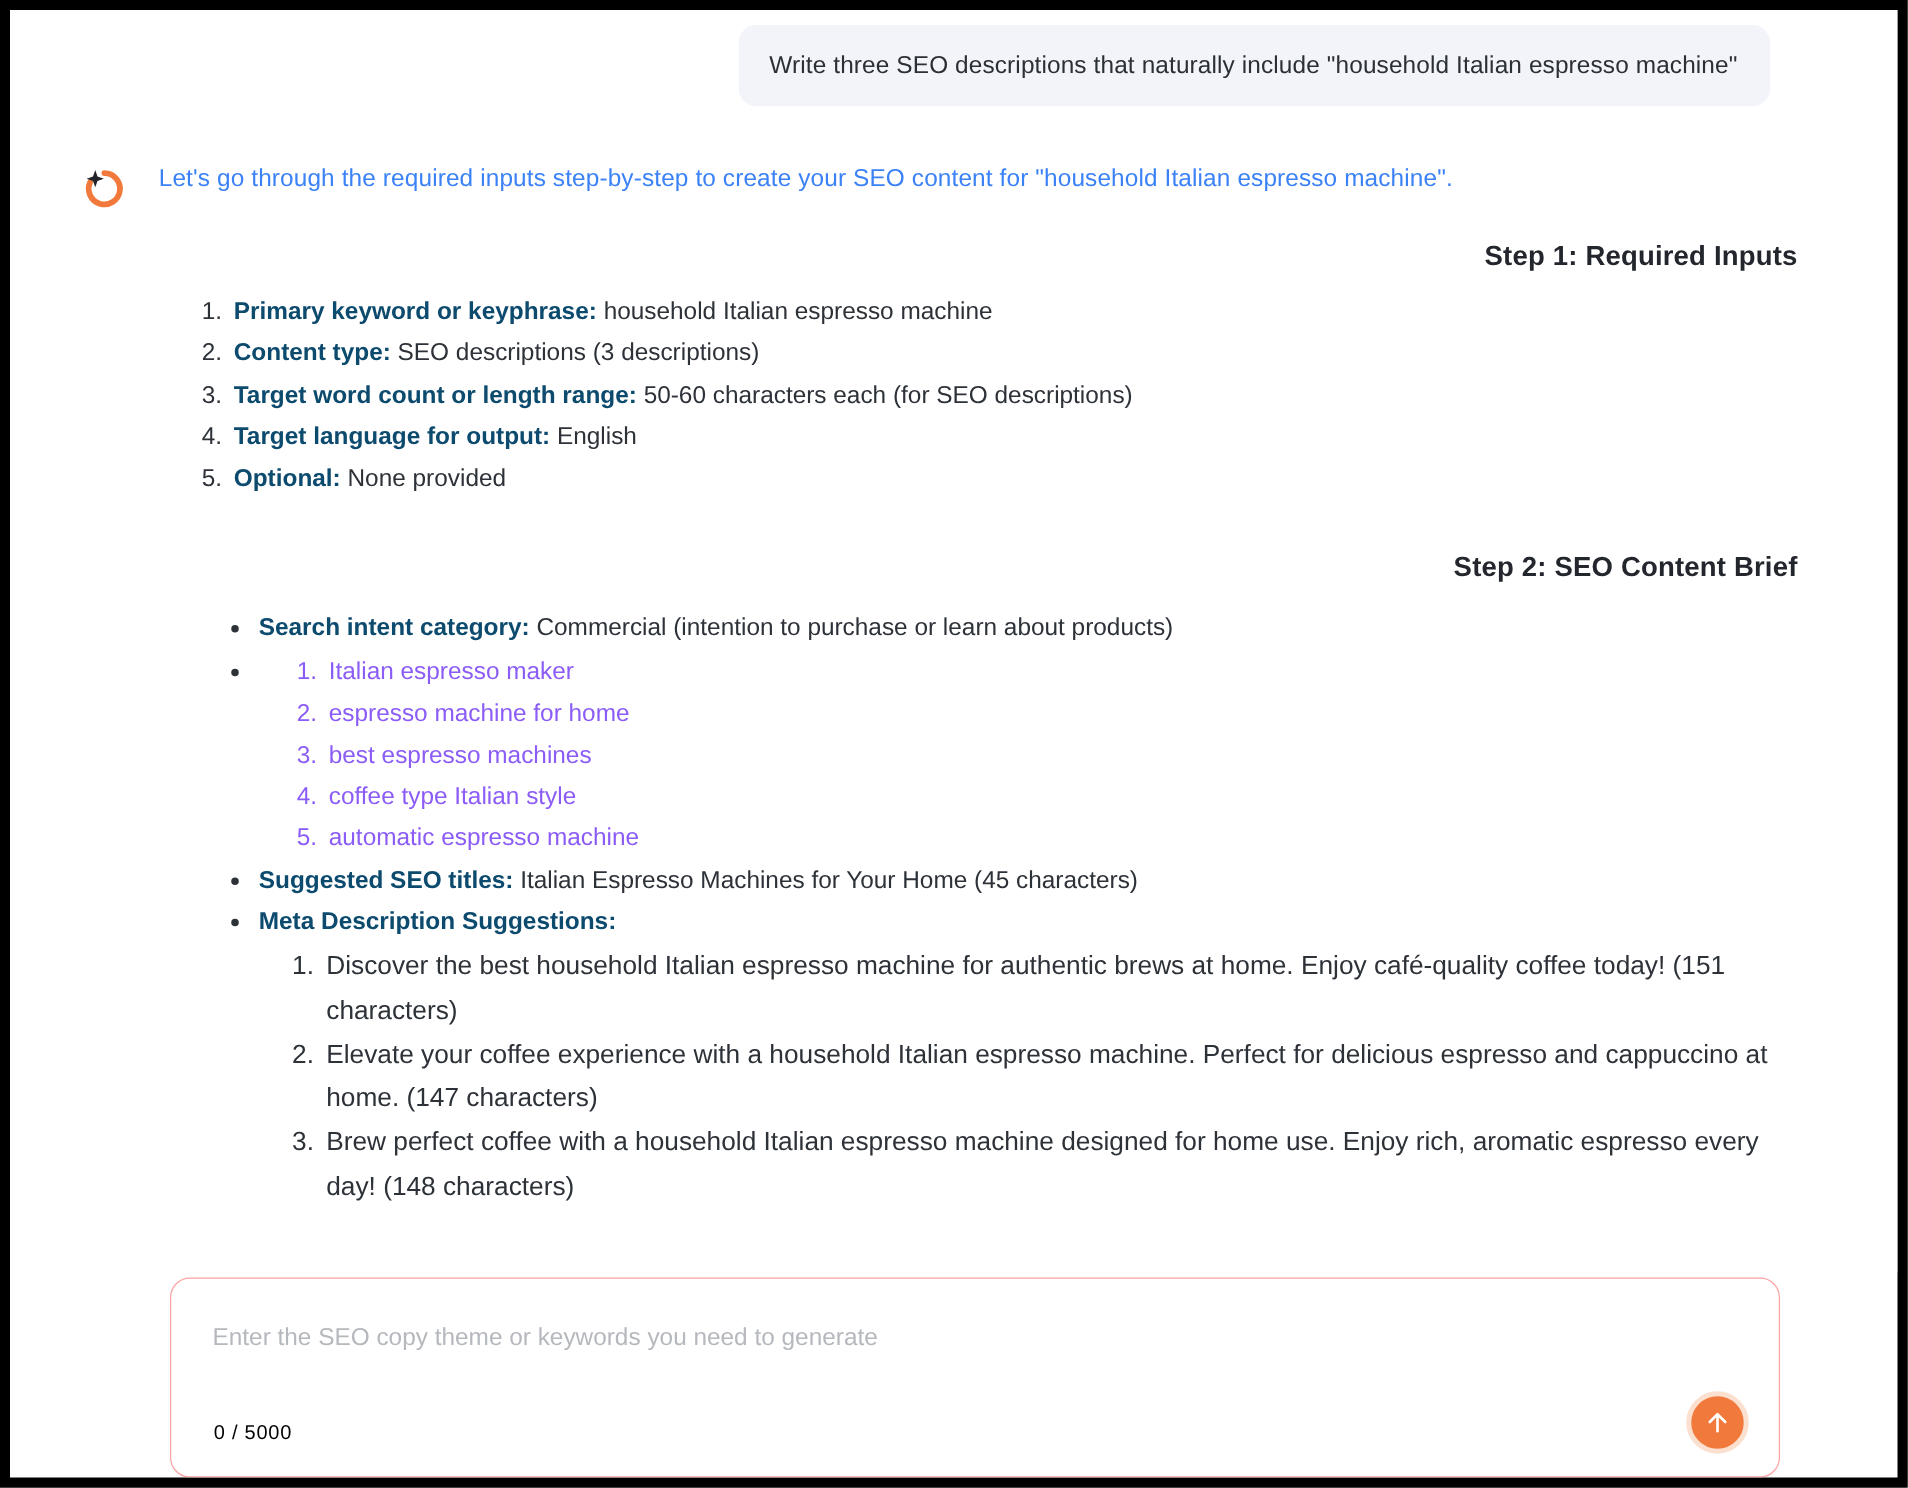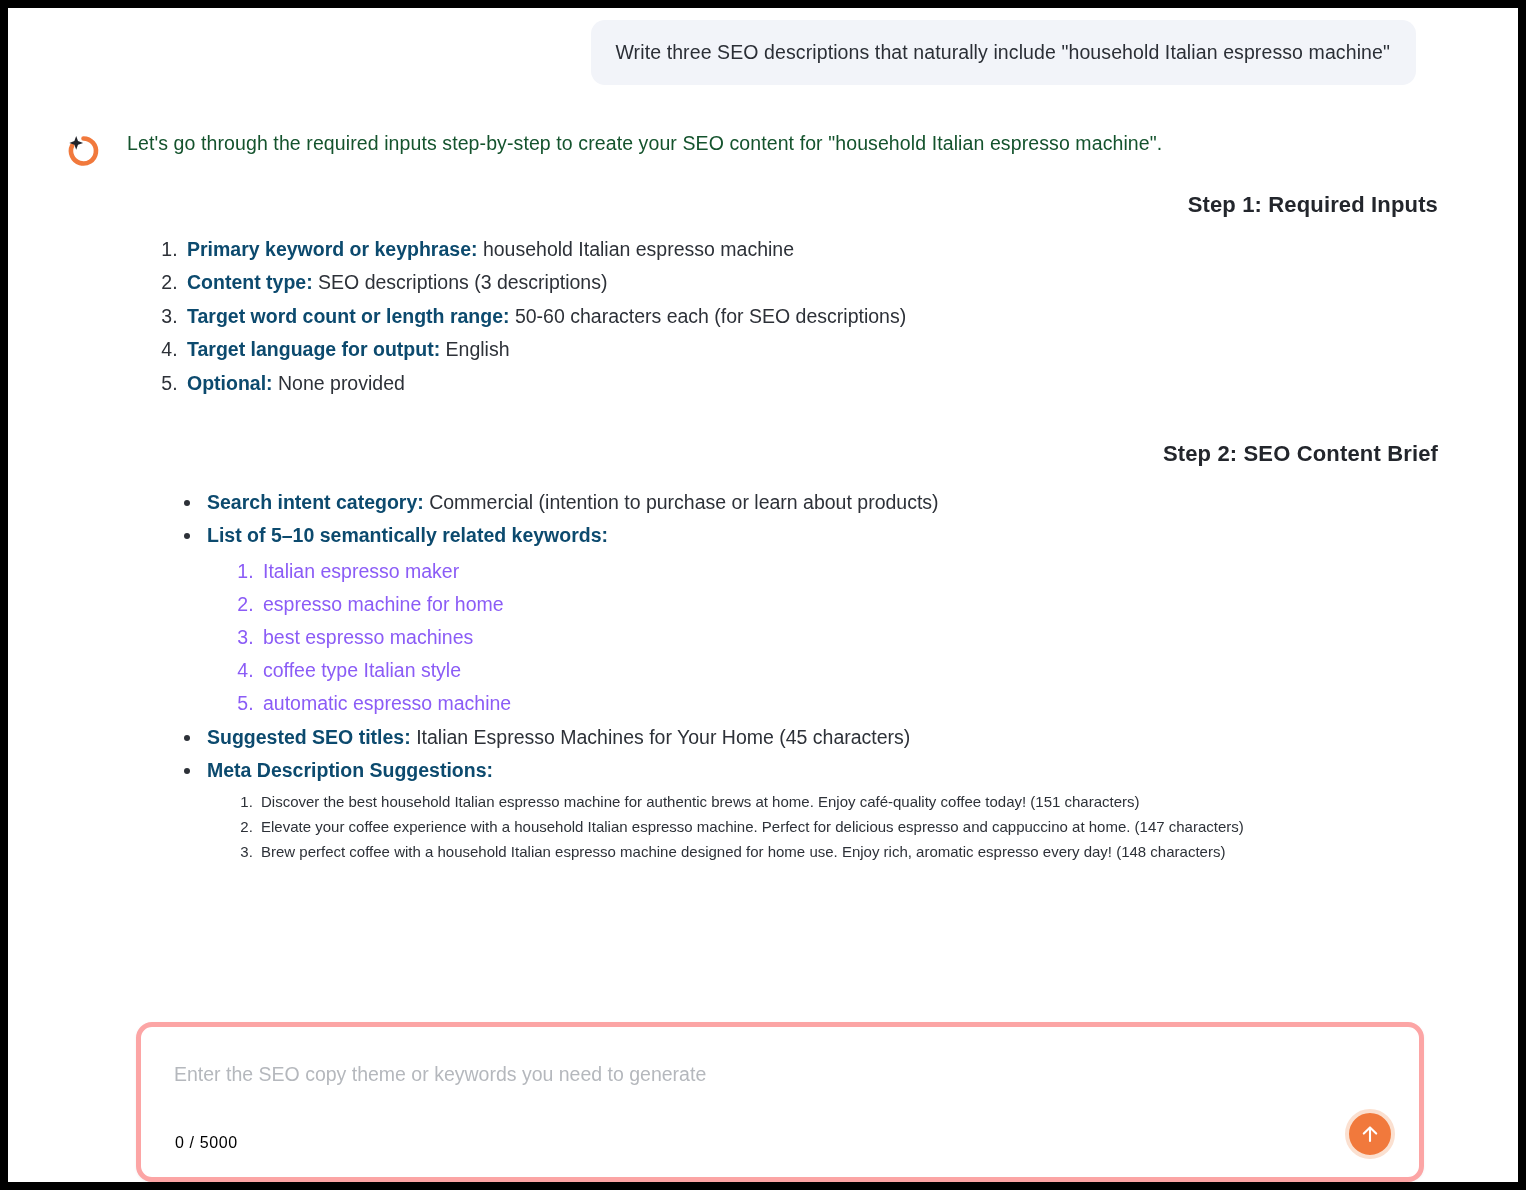--- a/index.html
+++ b/index.html
@@ -65,21 +65,21 @@
     padding-left: 25px;
     padding-right: 80px;
     color: #2d3138;
     font-size: 19.5px;
     line-height: 1.5;
   }
   .intro-line {
     margin: 0;
     font-size: 19.5px;
     line-height: 1.4;
-    color: #14532d;
+    color: #3b82f6;
     letter-spacing: .1px;
   }
   h3.step-heading {
     font-size: 22px;
     font-weight: 700;
     color: #23262c;
     margin: 30px 0 12px 0;
     letter-spacing: .15px;
     text-align: right;
   }
@@ -116,37 +116,37 @@
     line-height: 1.7;
     color: #8b5cf6;
     padding-left: 4px;
     font-weight: 400;
   }
   ol.meta-list {
     margin: 1px 0 0 0;
     padding-left: 50px;
   }
   ol.meta-list > li {
-    font-size: 15px;
+    font-size: 21px;
     line-height: 1.68;
     color: #2d3138;
     padding-left: 4px;
     margin-bottom: 0px;
   }
   .bold { font-weight: 700; color: #0c4a6e; }
 
   
   #composer {
     position: absolute;
     left: 128px;
     top: 1014px;
     width: 1288px;
     height: 160px;
     background: #ffffff;
-    border: 5px solid #fca5a5;
+    border: 1px solid #fca5a5;
     border-radius: 16px;
     box-shadow: 0 1px 3px rgba(20,20,20,.05);
   }
   #composer-input {
     position: absolute;
     left: 33px; top: 36px;
     width: 1150px;
     border: none;
     outline: none;
     background: transparent;
@@ -230,21 +230,20 @@
         <h3 class="step-heading second">Step 2: SEO Content Brief</h3>
 
         <ul class="brief-list">
 
           <li>
             <span class="bold">Search intent category:</span>
             <span>Commercial (intention to purchase or learn about products)</span>
           </li>
 
           <li>
-            <span class="bold">List of 5–10 semantically related keywords:</span>
             <ol class="kw-list">
               <li>Italian espresso maker</li>
               <li>espresso machine for home</li>
               <li>best espresso machines</li>
               <li>coffee type Italian style</li>
               <li>automatic espresso machine</li>
             </ol>
           </li>
 
           <li>

